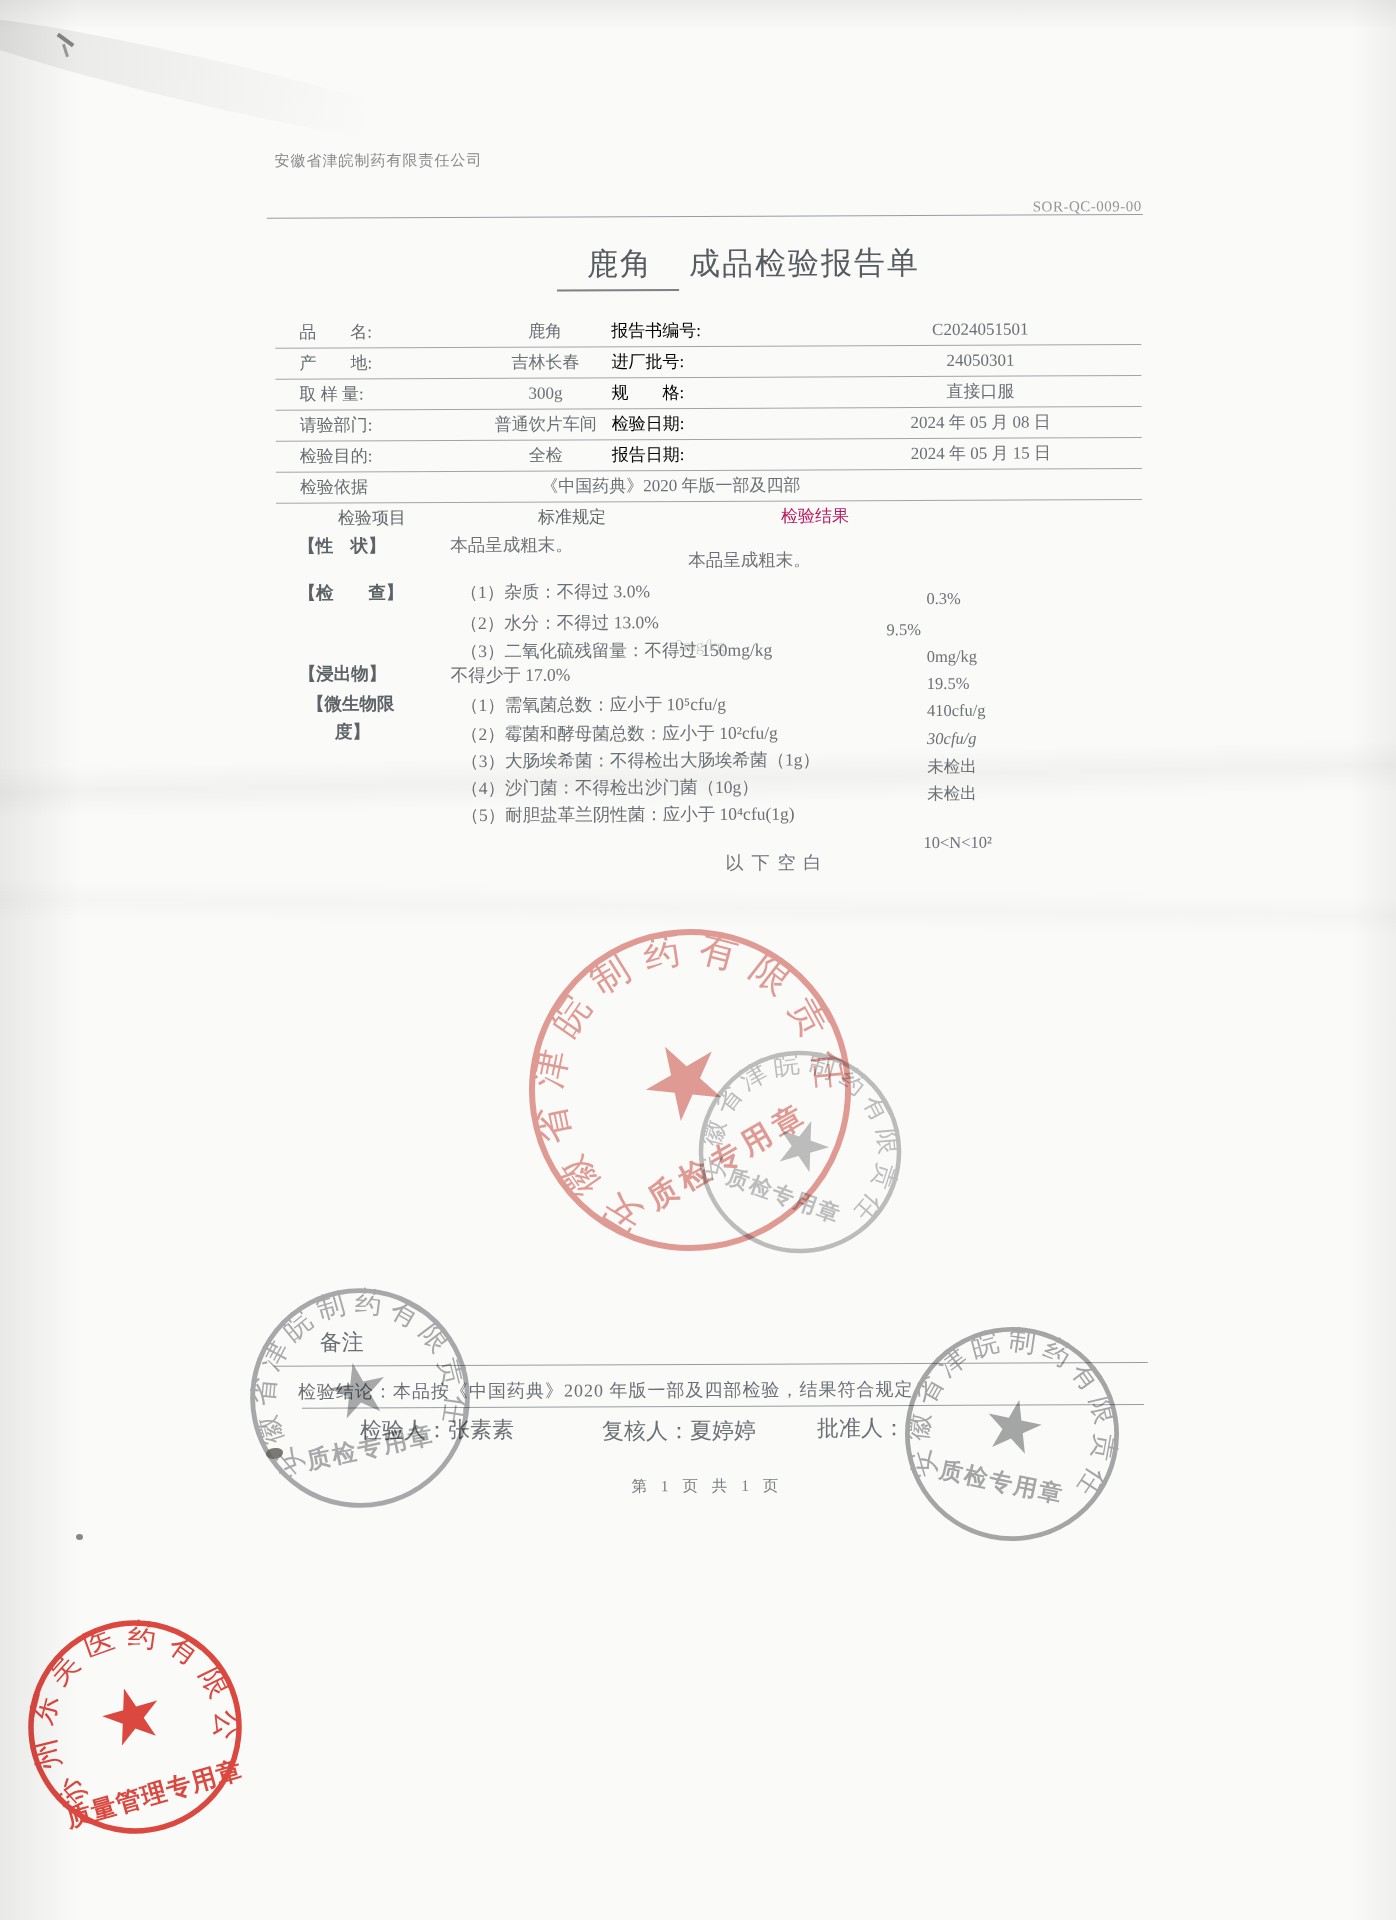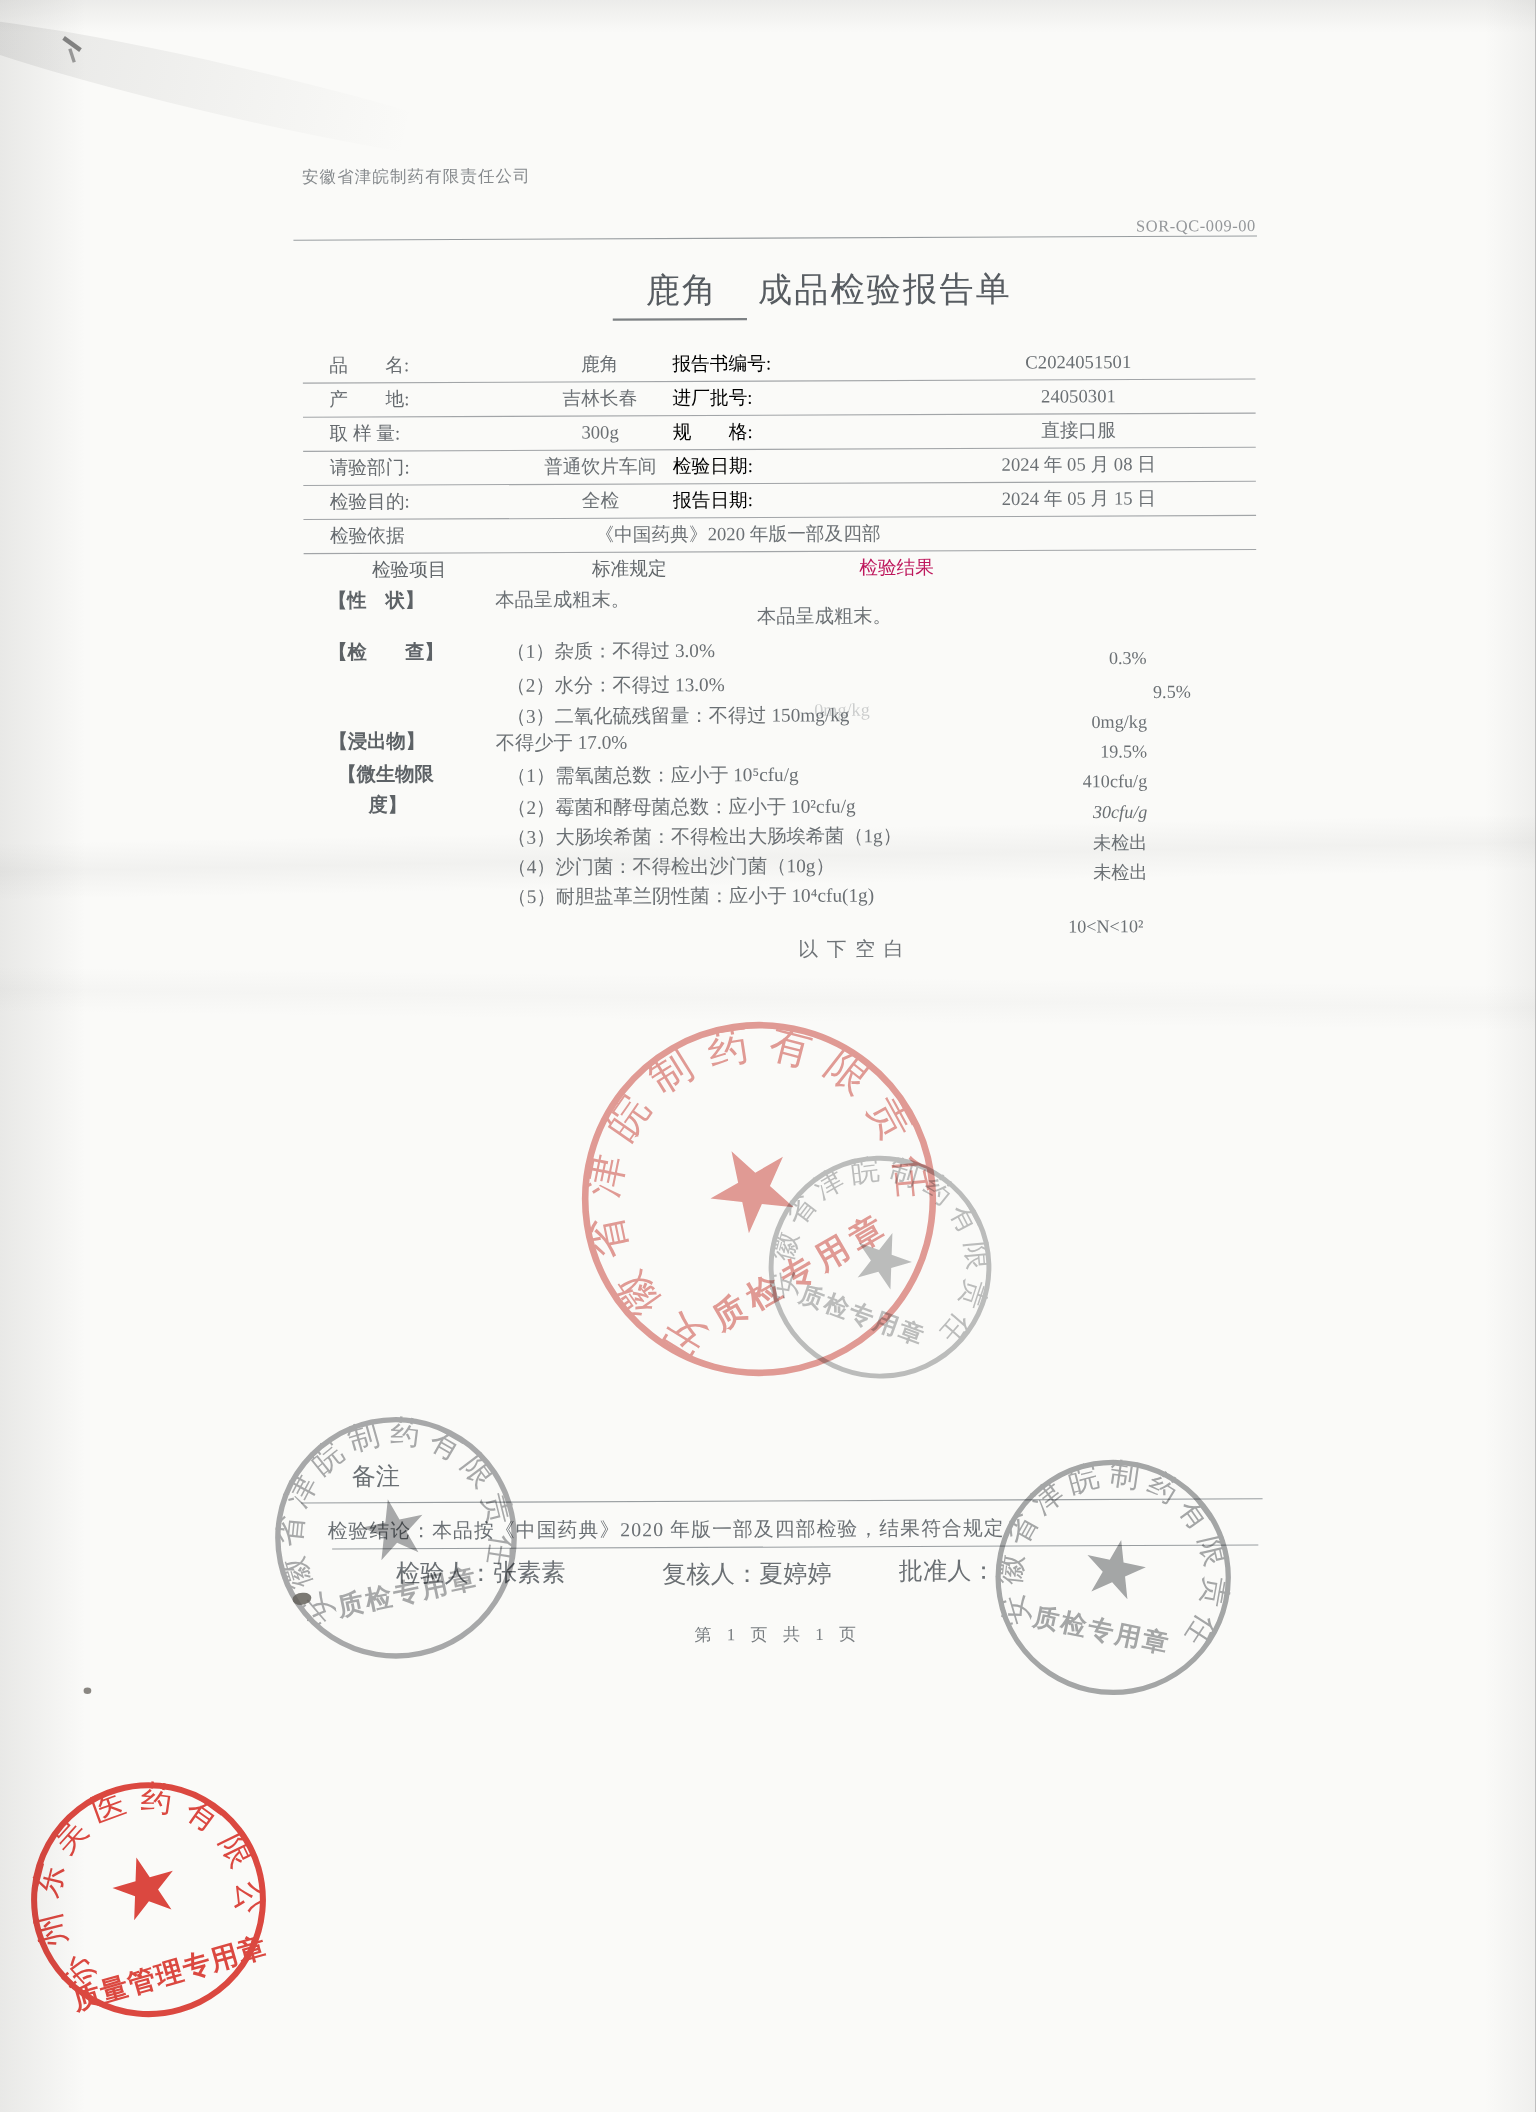--- a/index.html
+++ b/index.html
@@ -39,21 +39,21 @@
   .c2{left:160px;width:220px;text-align:center;}
   .c3{left:336px;color:#000000;}
   .c4{left:540px;width:330px;text-align:center;}
   .cb{left:180px;width:430px;text-align:center;}
   .h1{left:62px;color:#61666a;}
   .h2{left:262px;color:#61666a;}
   .h3{left:505px;color:#be185d;}
   
   .lbl{font-size:17.5px;font-weight:600;color:#5d6266;}
   .std{font-size:17.5px;}
-  .res{width:116px;text-align:right;font-size:16.5px;}
+  .res{width:116px;text-align:left;font-size:16.5px;}
   .ghost{opacity:.32;}
   .blank-note{font-size:18px;letter-spacing:8px;color:#6e7377;}
   
   .concl{font-size:18px;letter-spacing:1px;}
   .sig{font-size:22px;}
   .pagenum{width:290px;text-align:center;font-size:15.5px;letter-spacing:5px;color:#787d80;}
   
   .stamp{position:absolute;mix-blend-mode:multiply;pointer-events:none;}
   .stamp text{font-family:"Liberation Serif","DejaVu Serif",serif;fill:currentColor;}
   .stamp .sub{font-weight:600;}
@@ -126,21 +126,21 @@
     </div>
 
     <div class="t lbl" style="left:300px;top:532px;">【性　状】</div>
     <div class="t std" style="left:452px;top:532px;">本品呈成粗末。</div>
     <div class="t std" style="left:690px;top:548px;">本品呈成粗末。</div>
 
     <div class="t lbl" style="left:300px;top:579px;">【检　　查】</div>
     <div class="t std" style="left:462px;top:579px;">（1）杂质：不得过 3.0%</div>
     <div class="t res" style="left:928px;top:590px;">0.3%</div>
     <div class="t std" style="left:462px;top:610px;">（2）水分：不得过 13.0%</div>
-    <div class="t res" style="left:968px;top:621px;">9.5%</div>
+    <div class="t res" style="left:888px;top:621px;">9.5%</div>
     <div class="t std" style="left:462px;top:638px;">（3）二氧化硫残留量：不得过 150mg/kg</div>
     <div class="t res ghost" style="left:676px;top:636px;">0mg/kg</div>
     <div class="t res" style="left:928px;top:648px;">0mg/kg</div>
 
     <div class="t lbl" style="left:300px;top:660px;">【浸出物】</div>
     <div class="t std" style="left:452px;top:662px;">不得少于 17.0%</div>
     <div class="t res" style="left:928px;top:675px;">19.5%</div>
 
     <div class="t lbl" style="left:308px;top:690px;">【微生物限</div>
     <div class="t lbl" style="left:336px;top:718px;">度】</div>

